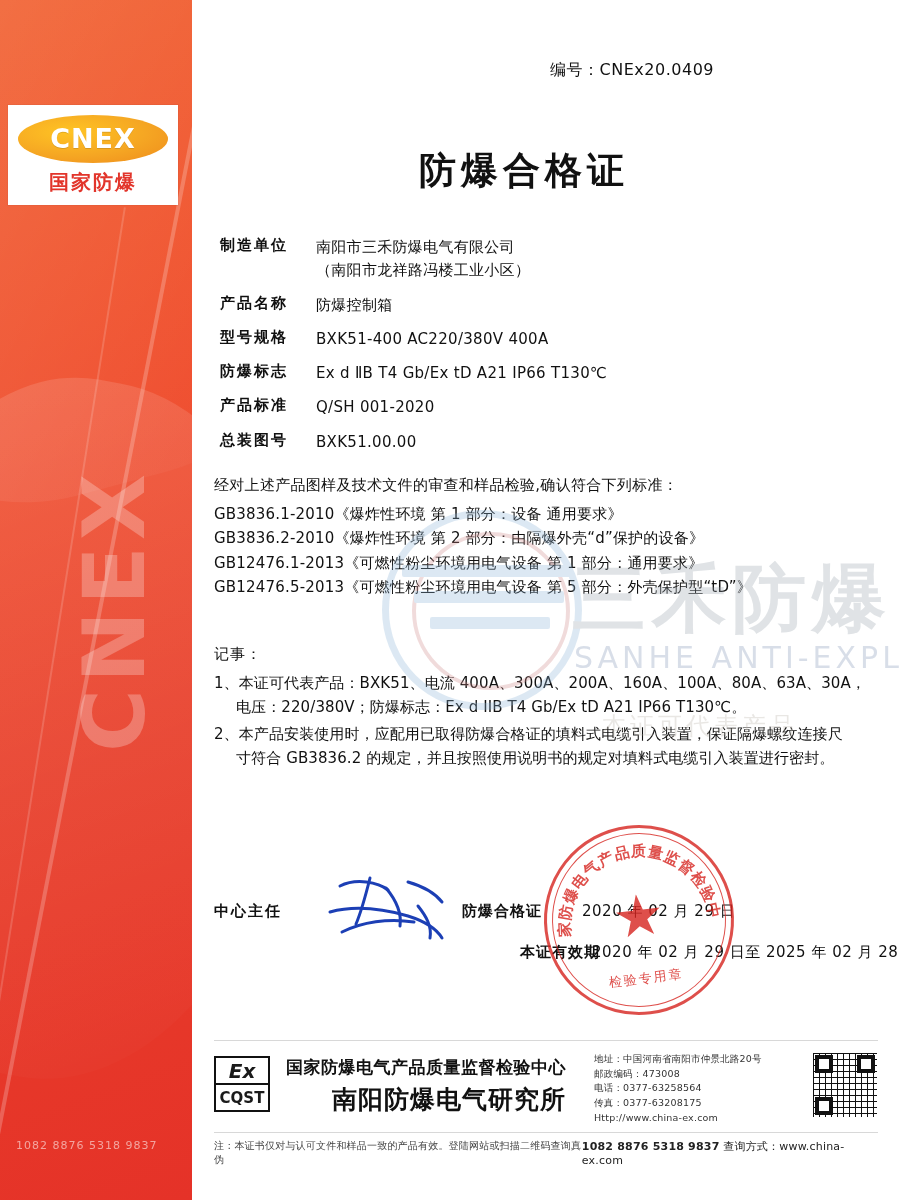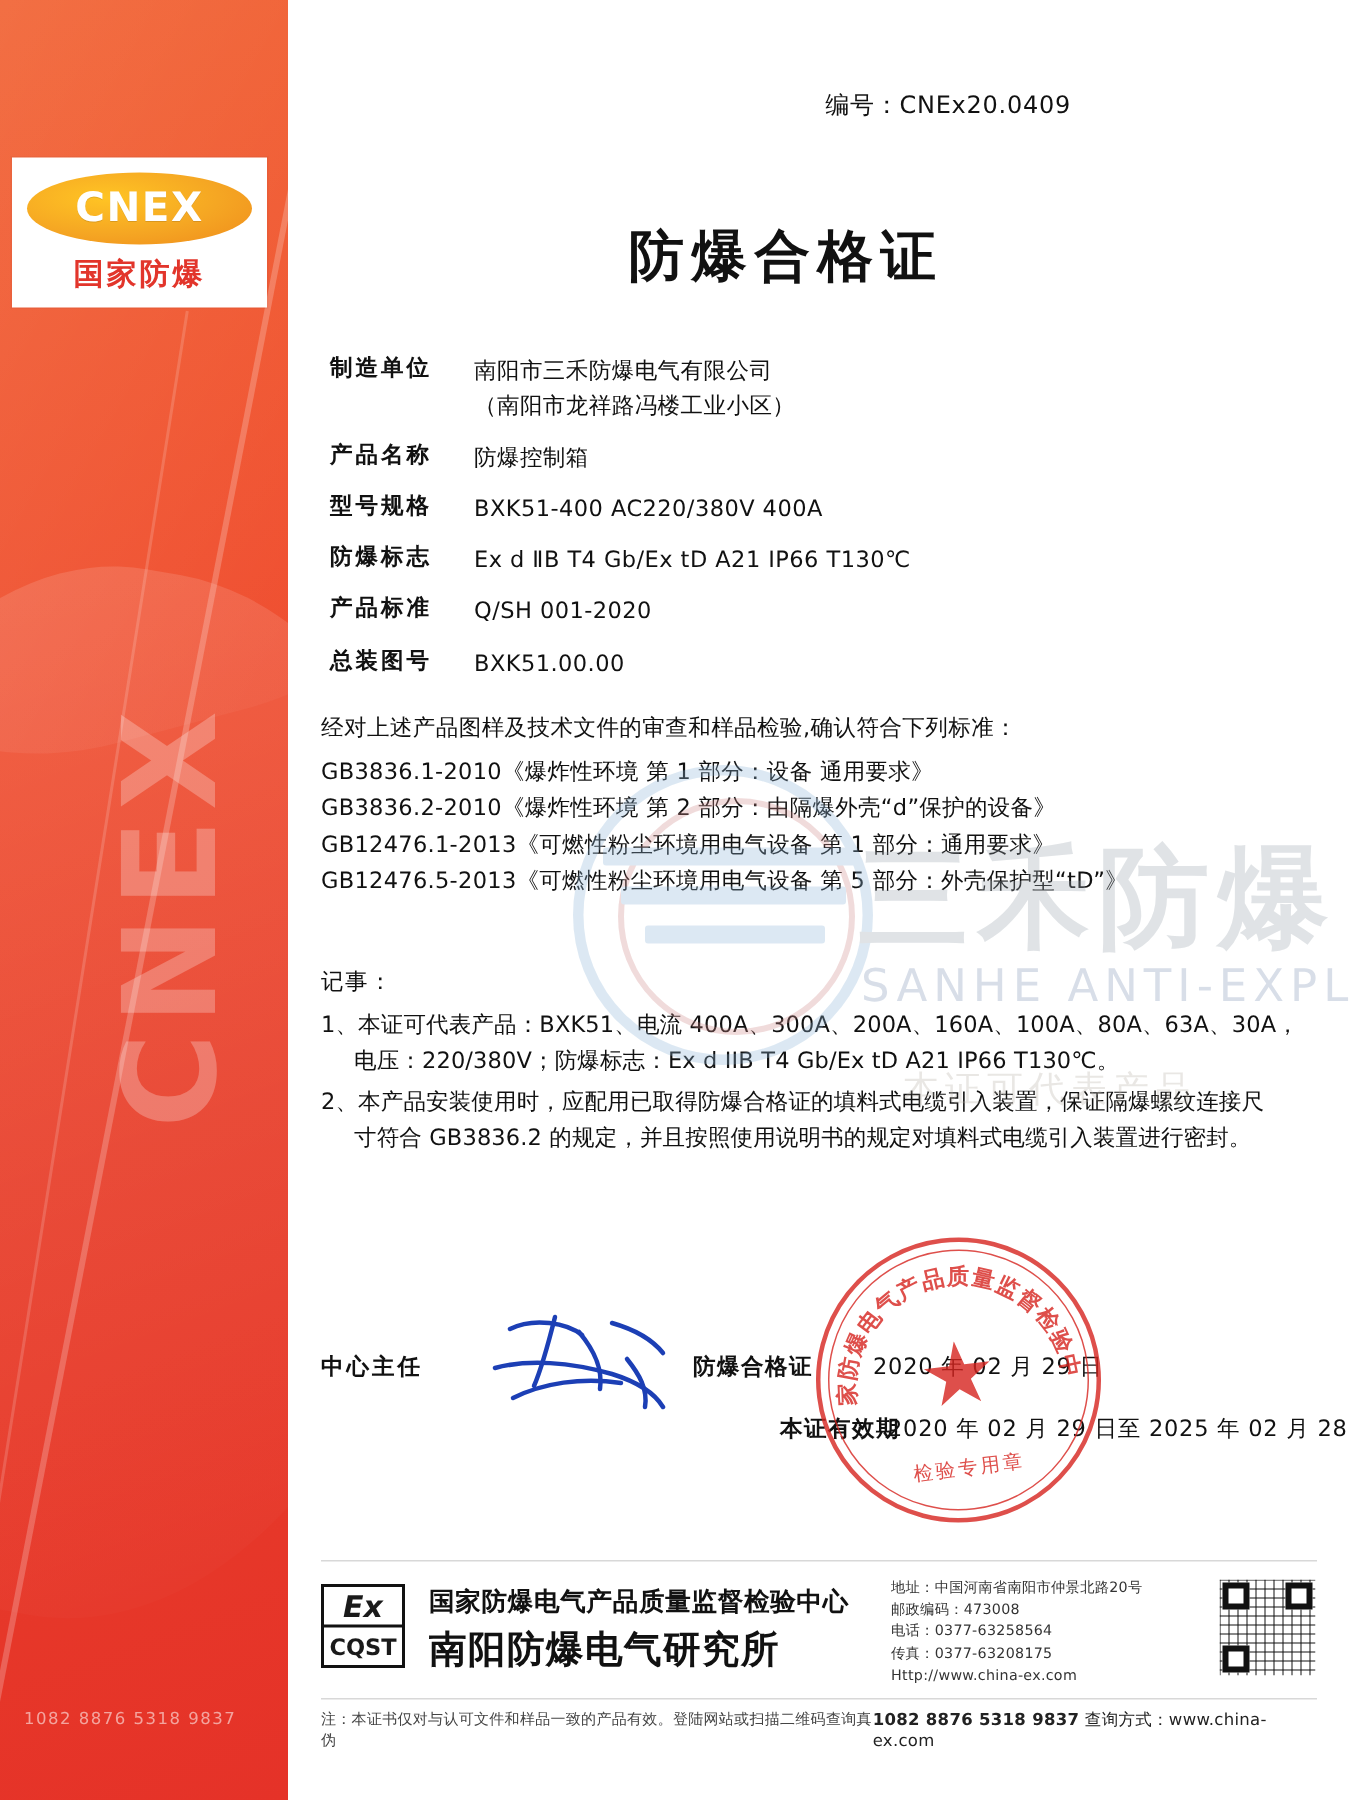--- a/index.html
+++ b/index.html
@@ -194,21 +194,21 @@
     border-bottom: 2px solid #111;
   }
   .ex-mark .ex-bot {
     flex: 1; display: flex; align-items: center; justify-content: center;
     font-size: 15px; font-weight: bold;
   }
   .org {
     position: absolute; left: 72px; top: 8px;
   }
   .org .line1 { font-size: 17px; font-weight: bold; color: #111; letter-spacing: 0.5px; }
-  .org .line2 { font-size: 25px; font-weight: bold; color: #111; letter-spacing: 1px; margin-top: 4px; }
+  .org .line2 { font-size: 25px; font-weight: bold; color: #111; letter-spacing: 1px; margin-top: 4px; text-align: right; }
 
   .contact {
     position: absolute; left: 380px; top: 4px;
     font-size: 9.5px; color: #333; line-height: 1.55;
     letter-spacing: 0.2px;
   }
   .qr {
     position: absolute; right: 0; top: 4px;
     width: 66px; height: 66px;
     background:

